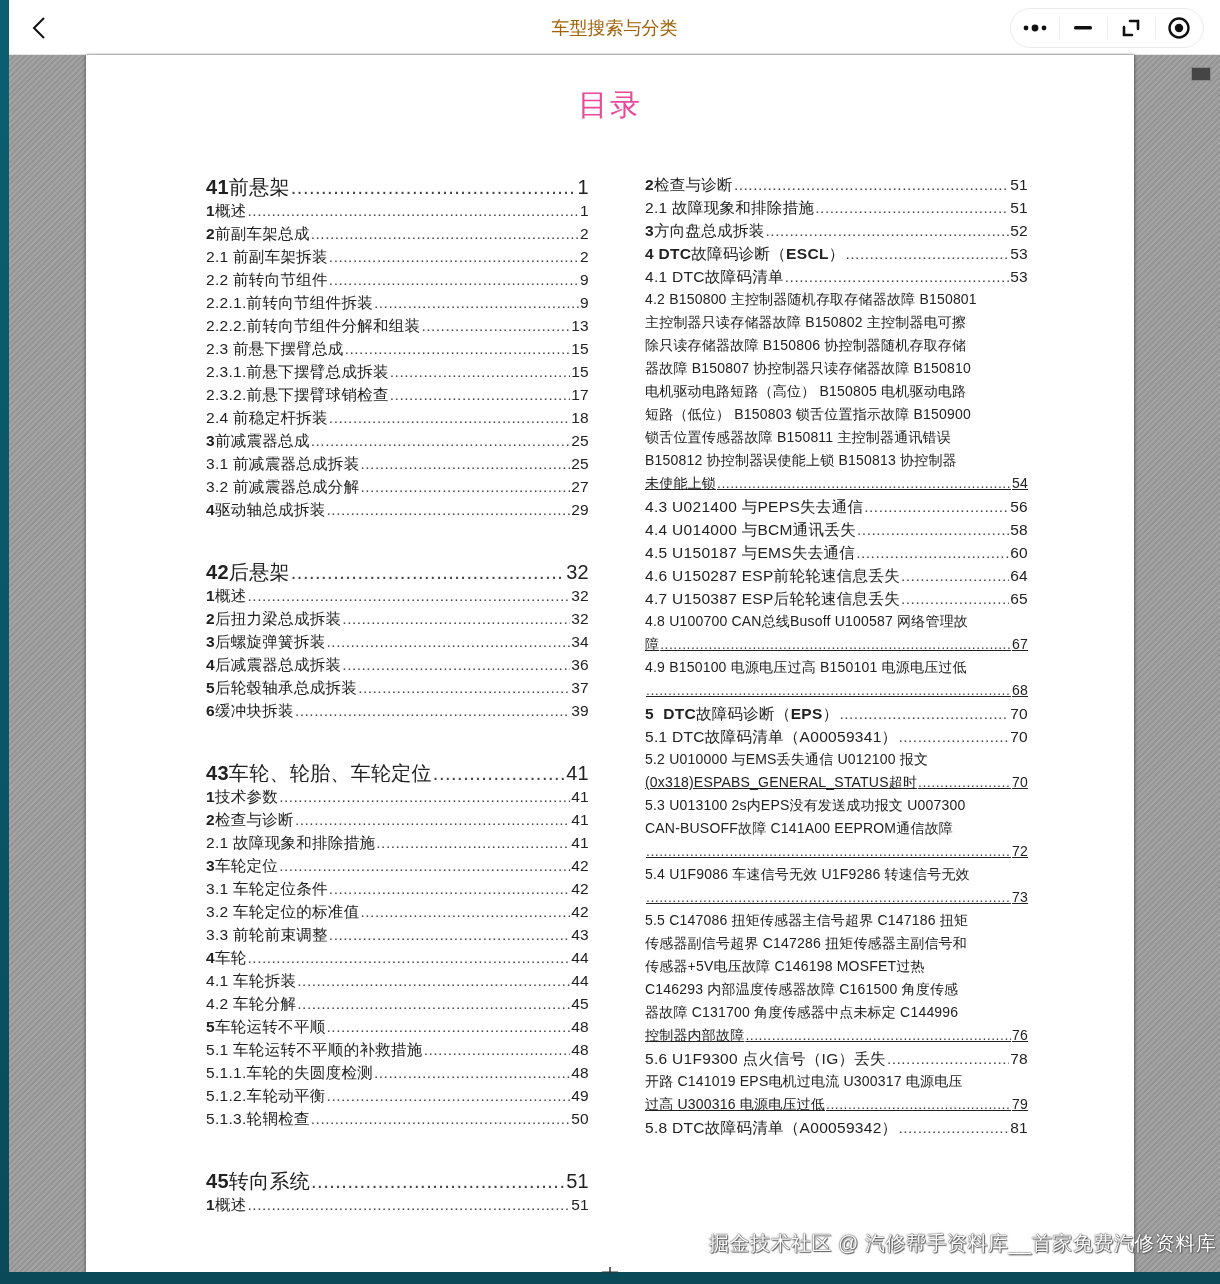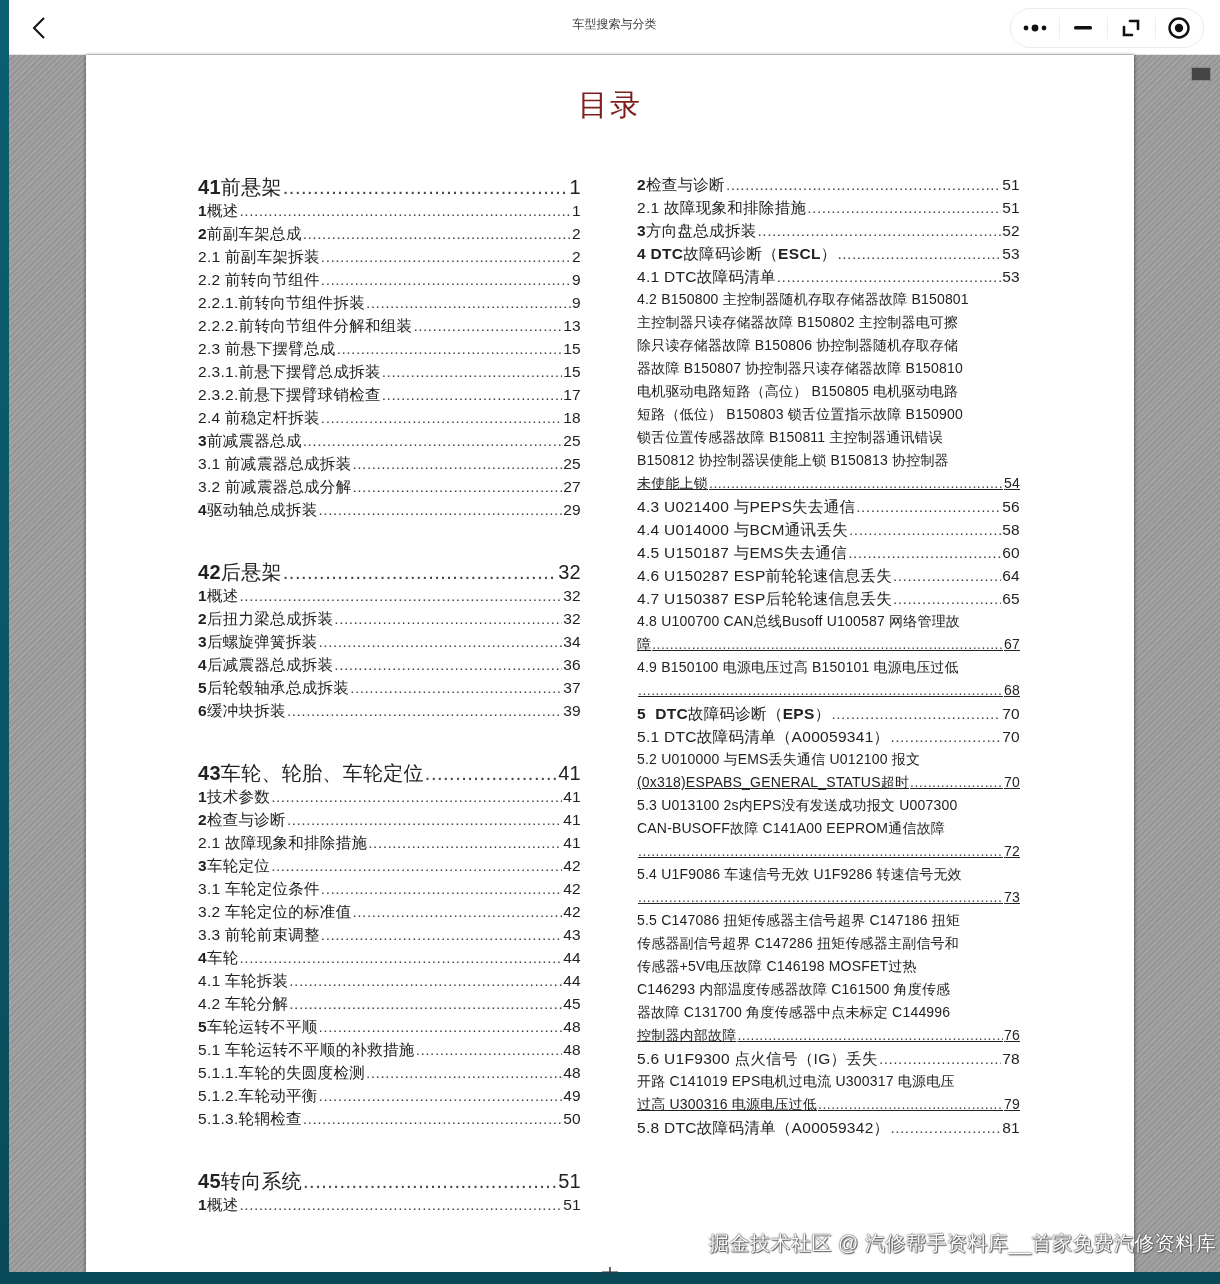--- a/index.html
+++ b/index.html
@@ -19,21 +19,21 @@
       position: absolute; left: 0; top: 0; width: 1211px; height: 55px;
       background: #fff;
       border-bottom: 1px solid #e6e6e6;
     }
     .back-btn {
       position: absolute; left: 16px; top: 12px; width: 30px; height: 32px;
       cursor: pointer;
     }
     .title-text {
       position: absolute; left: 0; right: 0; top: 16px;
-      text-align: center; font-size: 12px; color: #404040;
+      text-align: center; font-size: 18px; color: #a16207;
     }
     .capsule {
       position: absolute; left: 1001px; top: 8px; width: 194px; height: 40px;
       border: 1px solid #ececec; border-radius: 20px; background: #fff;
       display: flex; align-items: center;
     }
     .cap-btn {
       flex: 1; height: 100%; display: flex; align-items: center; justify-content: center;
       cursor: pointer; position: relative;
     }
@@ -45,24 +45,24 @@
       position: absolute; left: 77px; top: 55px; width: 1048px; height: 1240px;
       background: #fff;
       box-shadow: 1px 0 3px rgba(0,0,0,0.35), -1px 0 3px rgba(0,0,0,0.25);
     }
     .scroll-thumb {
       position: absolute; left: 1182px; top: 67px; width: 20px; height: 14px;
       background: #454545; border: 1px solid #888; cursor: pointer;
     }
     .doc-title {
       position: absolute; left: 0; right: 0; top: 30px;
-      text-align: center; font-size: 30px; color: #7f1d1d; letter-spacing: 2px;
+      text-align: center; font-size: 30px; color: #ec4899; letter-spacing: 2px;
     }
     .col {
-      position: absolute; top: 118px; width: 383px;
+      position: absolute; top: 118px; width: 383px; margin-left: 8px;
     }
     .col-left { left: 112px; }
     .col-right { left: 551px; }
     .entry {
       display: flex; align-items: baseline; font-size: 15.5px; line-height: 23px;
       color: #222; cursor: pointer; letter-spacing: 0.3px;
     }
     .entry .num { white-space: pre; }
     .entry .txt { white-space: nowrap; }
     .entry .dots {

